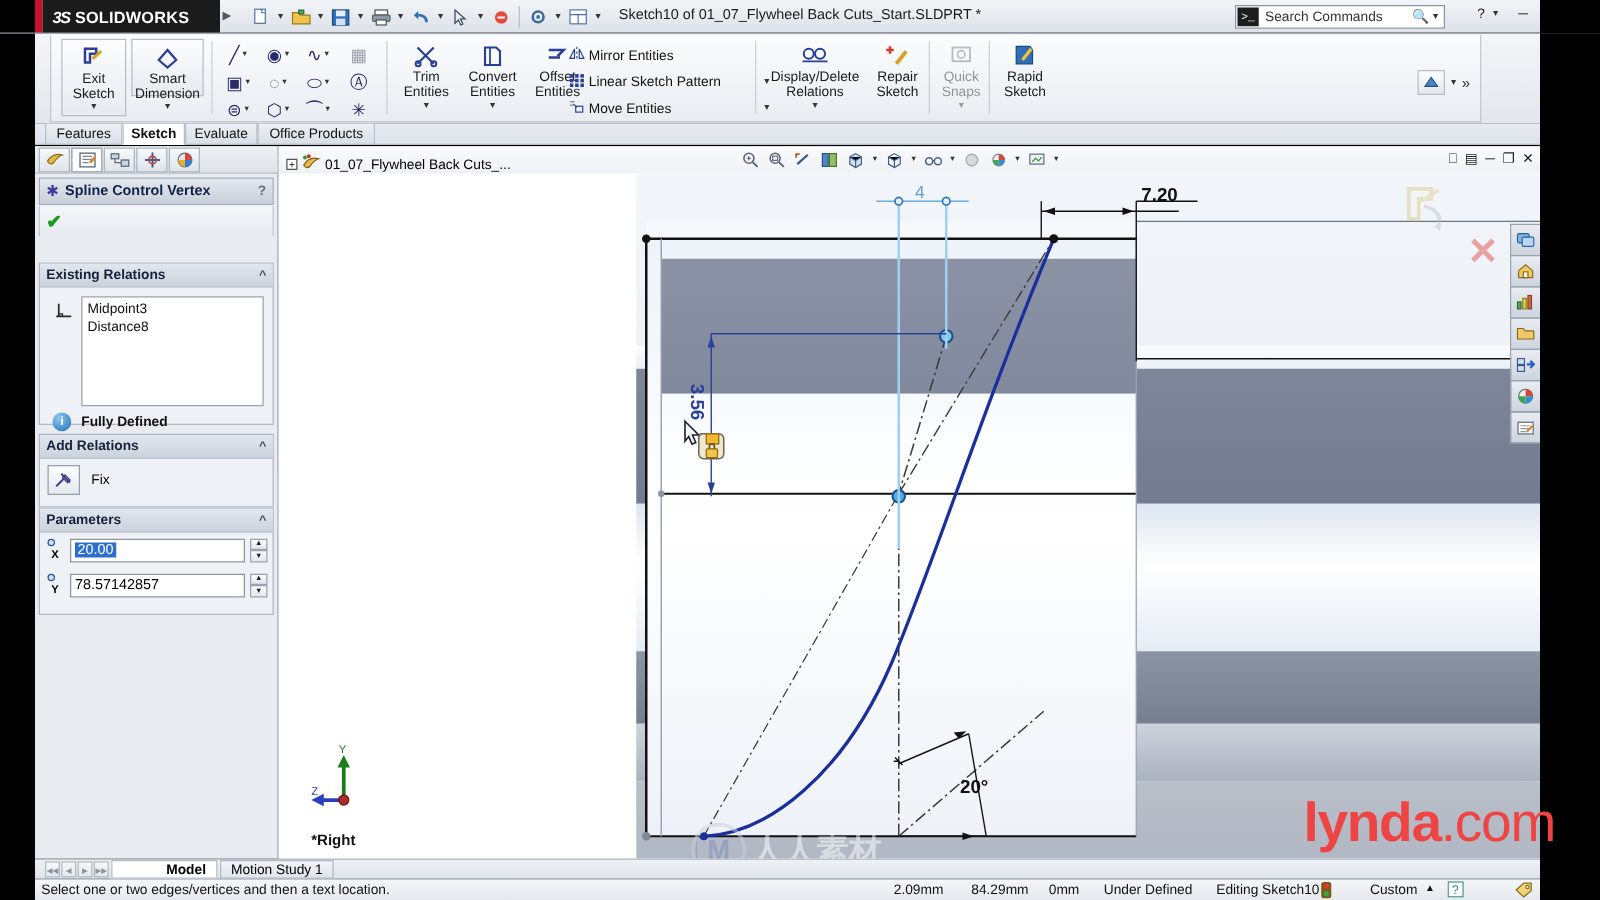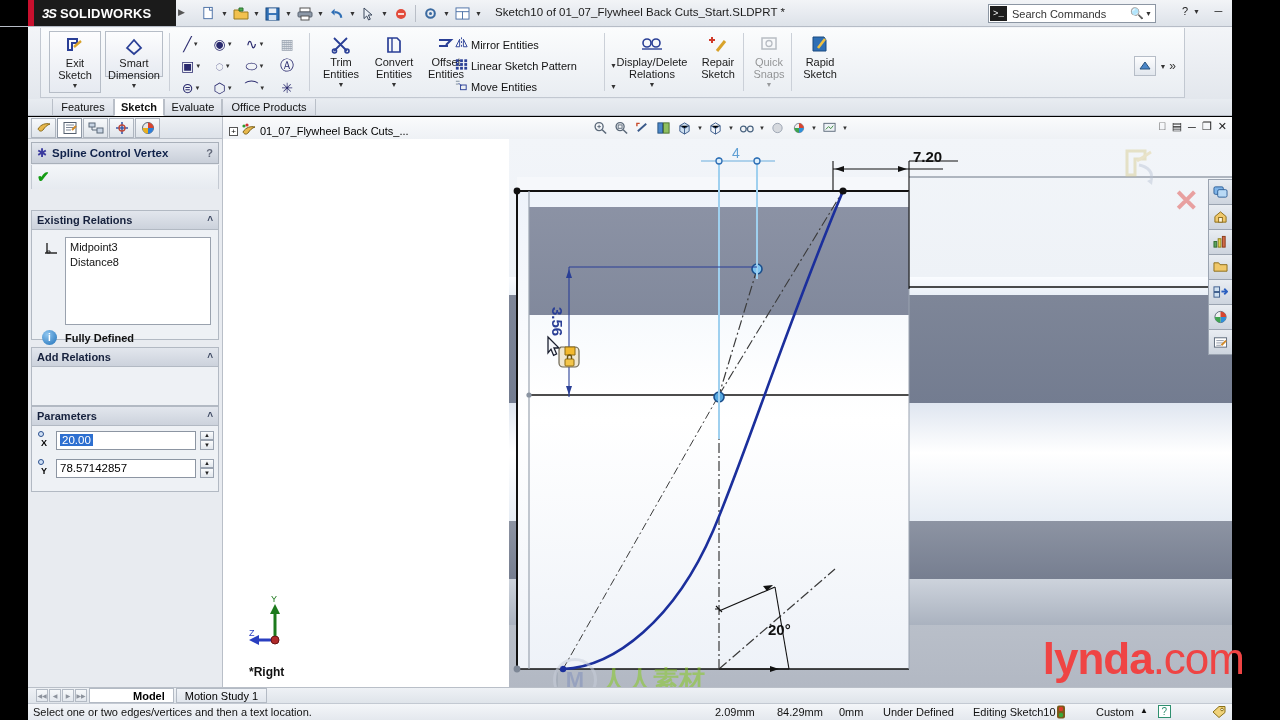--- a/index.html
+++ b/index.html
@@ -60,21 +60,21 @@
   .listitem .li-ico { width:20px; text-align:center; font-size:12px; color:#2a2a6e;}
   .listitem .li-lbl { font-size:11px; color:#111; }
   .listitem .li-car { font-size:7px; color:#333; margin-left:auto; padding-right:4px;}
 
   
   .tabs { position:absolute; left:28px; top:99px; width:1252px; height:17px;
      background:linear-gradient(#e8ecf1,#dde2e9); }
   .tab { position:absolute; top:0; height:17px; font-size:11px; color:#111;
      display:flex; align-items:center; justify-content:center; padding:0 7px;
      border-left:1px solid #b9bfc8; border-right:1px solid #b9bfc8; border-bottom:1px solid #b9bfc8;
-     background:linear-gradient(#eceff4,#dadfe7); cursor:pointer;margin-left:16px;}
+     background:linear-gradient(#eceff4,#dadfe7); cursor:pointer;}
   .tab.active { background:#fff; border-bottom:1px solid #fff; font-weight:bold; }
   .tabsfill { position:absolute; left:0; top:16px; width:1252px; height:1px; background:#b9bfc8;}
 
   
   .leftcol { position:absolute; left:28px; top:117px; width:194px; height:570px; background:#e8ebf0; }
   .pmtabs { position:absolute; left:0; top:0; width:194px; height:22px;
      background:linear-gradient(#eef1f5,#dde2e9); border-bottom:1px solid #b9bfc8; display:flex; align-items:center; padding-left:3px;}
   .pmtab { width:25px; height:20px; margin-right:1px; display:flex; align-items:center; justify-content:center;
      border:1px solid #aeb5bf; background:linear-gradient(#f7f9fb,#dfe4ea); cursor:pointer; font-size:12px;}
   .pmtab.sel { background:#fff; border-color:#8e98a5;}
@@ -166,21 +166,21 @@
   .sfield { position:absolute; top:2px; font-size:11px;}
 
   .blackside { position:absolute; background:#000; }
 
   .wm-lynda { position:absolute; right:36px; bottom:36px; font-size:44px; color:#ef4444; letter-spacing:-1px;}
   .wm-lynda b { font-weight:bold; }
   .wm-lynda span { font-weight:300;}
   .wm-rrsc { position:absolute; left:553px; bottom:18px; display:flex; align-items:center; gap:4px; opacity:.5;}
   .wm-rrsc .circ { width:44px; height:44px; border-radius:50%; border:3px solid #c9cfdb;
      display:flex; align-items:center; justify-content:center; color:#7d8dbb; font-size:22px; font-weight:bold;}
-  .wm-rrsc .cn { font-size:26px; font-weight:bold; color:#84cc16;}
+  .wm-rrsc .cn { font-size:26px; font-weight:bold; color:#ffffff;}
 </style>
 </head>
 <body>
 
 <div id="app">
 
   <div class="titlebar">
     <div class="blackleft"></div>
     <div class="redbar"></div>
     <div class="sw-logo">
@@ -584,20 +584,29 @@
       <div class="fullydef">
         <span class="infoi">i</span>
         <span style="font-weight:bold;">Fully Defined</span>
       </div>
     </div>
 
     <div class="sect" style="top:230px; height:59px;">
       <div class="sect-h">
         <span>Add Relations</span>
         <span class="chev">^</span>
+      </div>
+      <div class="fixrow">
+        <span class="fixbtn">
+          <svg width="16" height="15" viewBox="0 0 16 15">
+              <path d="M2 12 8 6M6 2l7 7" stroke="#3a3a8a" stroke-width="1.5" fill="none"></path>
+              <path d="M9 3l4 4-2 2-4-4z" fill="none" stroke="#3a3a8a"></path>
+            </svg>
+        </span>
+        <span>Fix</span>
       </div>
     </div>
 
     <div class="sect" style="top:289px; height:86px;">
       <div class="sect-h">
         <span>Parameters</span>
         <span class="chev">^</span>
       </div>
       <div class="prow">
         <span class="paxis">

